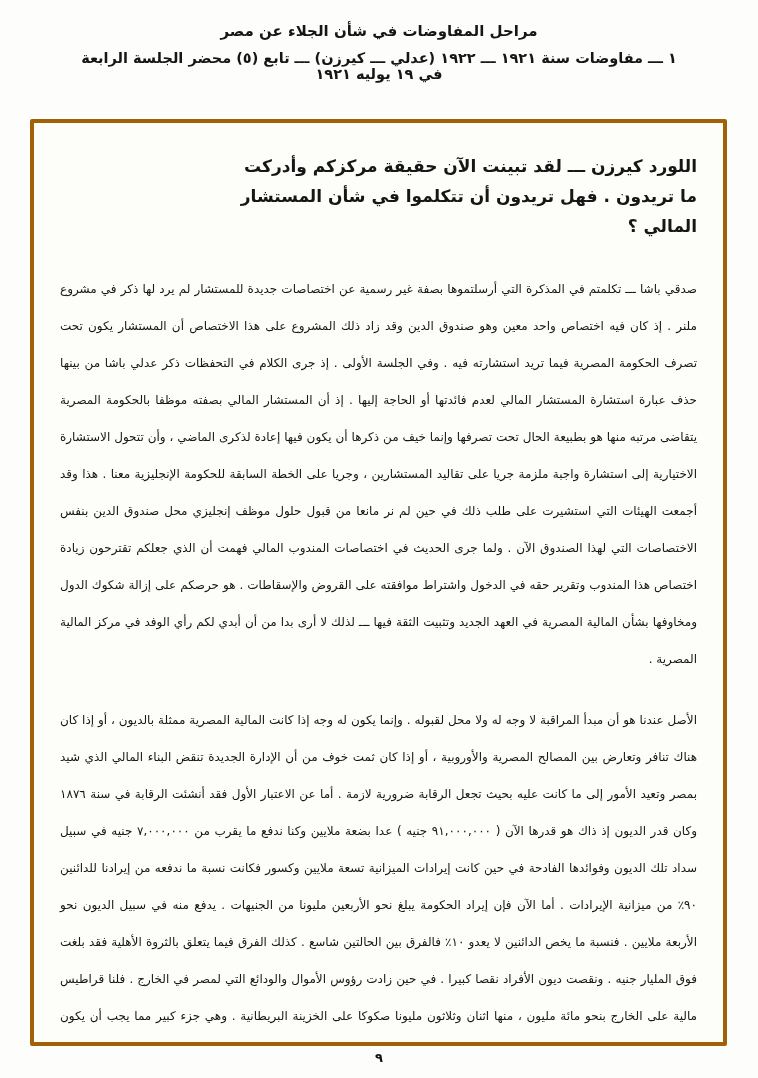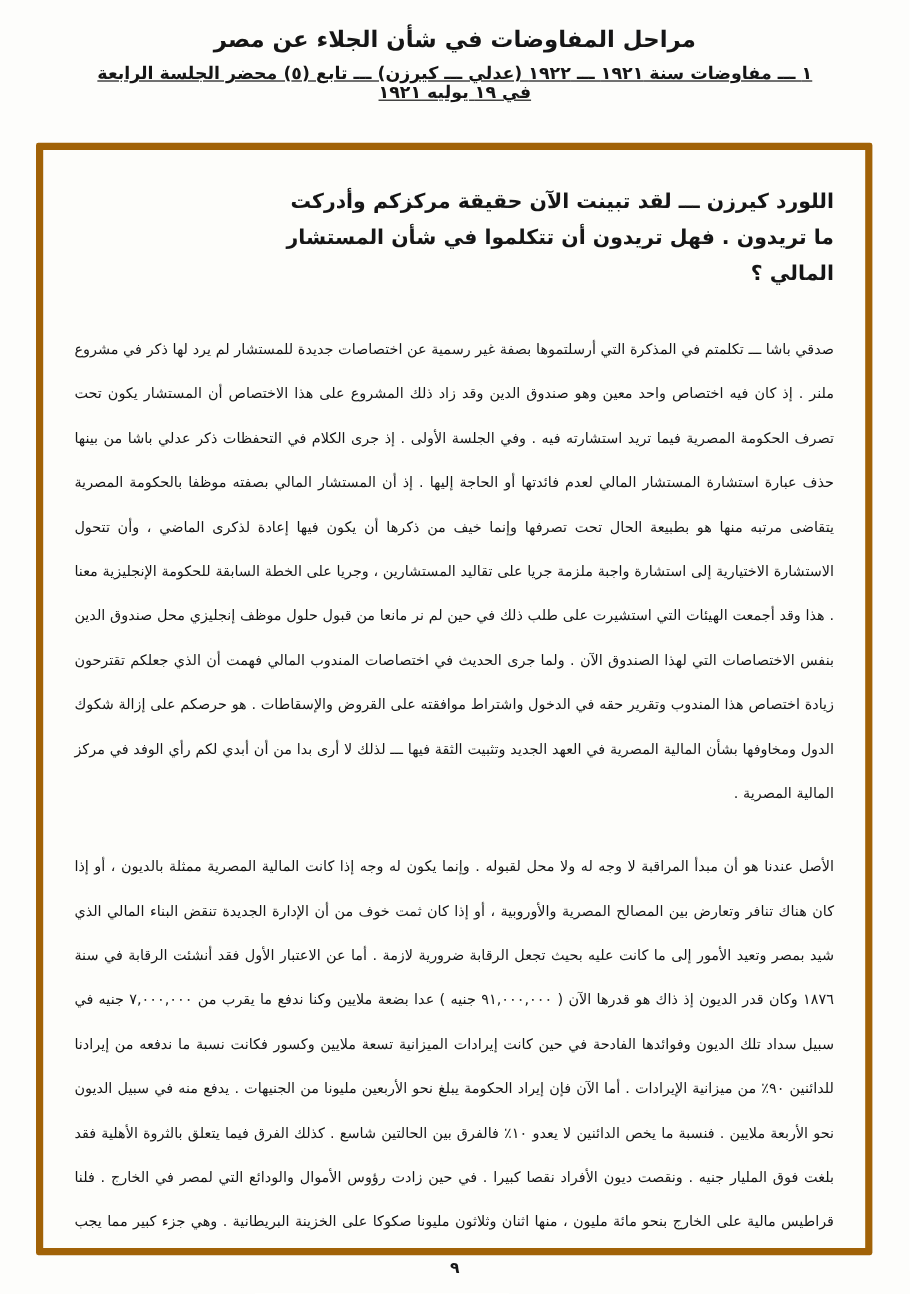--- a/index.html
+++ b/index.html
@@ -10,38 +10,37 @@
     font-family:"DejaVu Sans", sans-serif;
     color:#161616;
     direction:rtl;
     overflow:hidden;
   }
   .header{
     position:absolute;top:22px;left:0;right:0;
     text-align:center;
   }
   .title{
-    font-size:19px;font-weight:bold;letter-spacing:.3px;
+    font-size:15px;font-weight:bold;letter-spacing:.3px;
     margin-bottom:10px;
   }
   .subtitle{
     font-size:14.5px;font-weight:bold;
     margin-bottom:11px;
     padding:0 70px;
-    text-decoration:underline;
   }
   .source{
     font-size:11px;color:#2c2c2c;
     padding:0 60px;
   }
   .green-box{
     position:absolute;top:119px;left:30px;
     width:697px;height:927px;
     box-sizing:border-box;
-    border:6px solid #a16207;
+    border:4px solid #a16207;
     border-radius:2px;
     padding:28px 26px 18px 26px;
     overflow:hidden;
     background:#fdfdfa;
   }
   .green-box p{
     margin:0 0 24px 0;
     font-size:12px;
     line-height:37px;
     text-align:justify;

